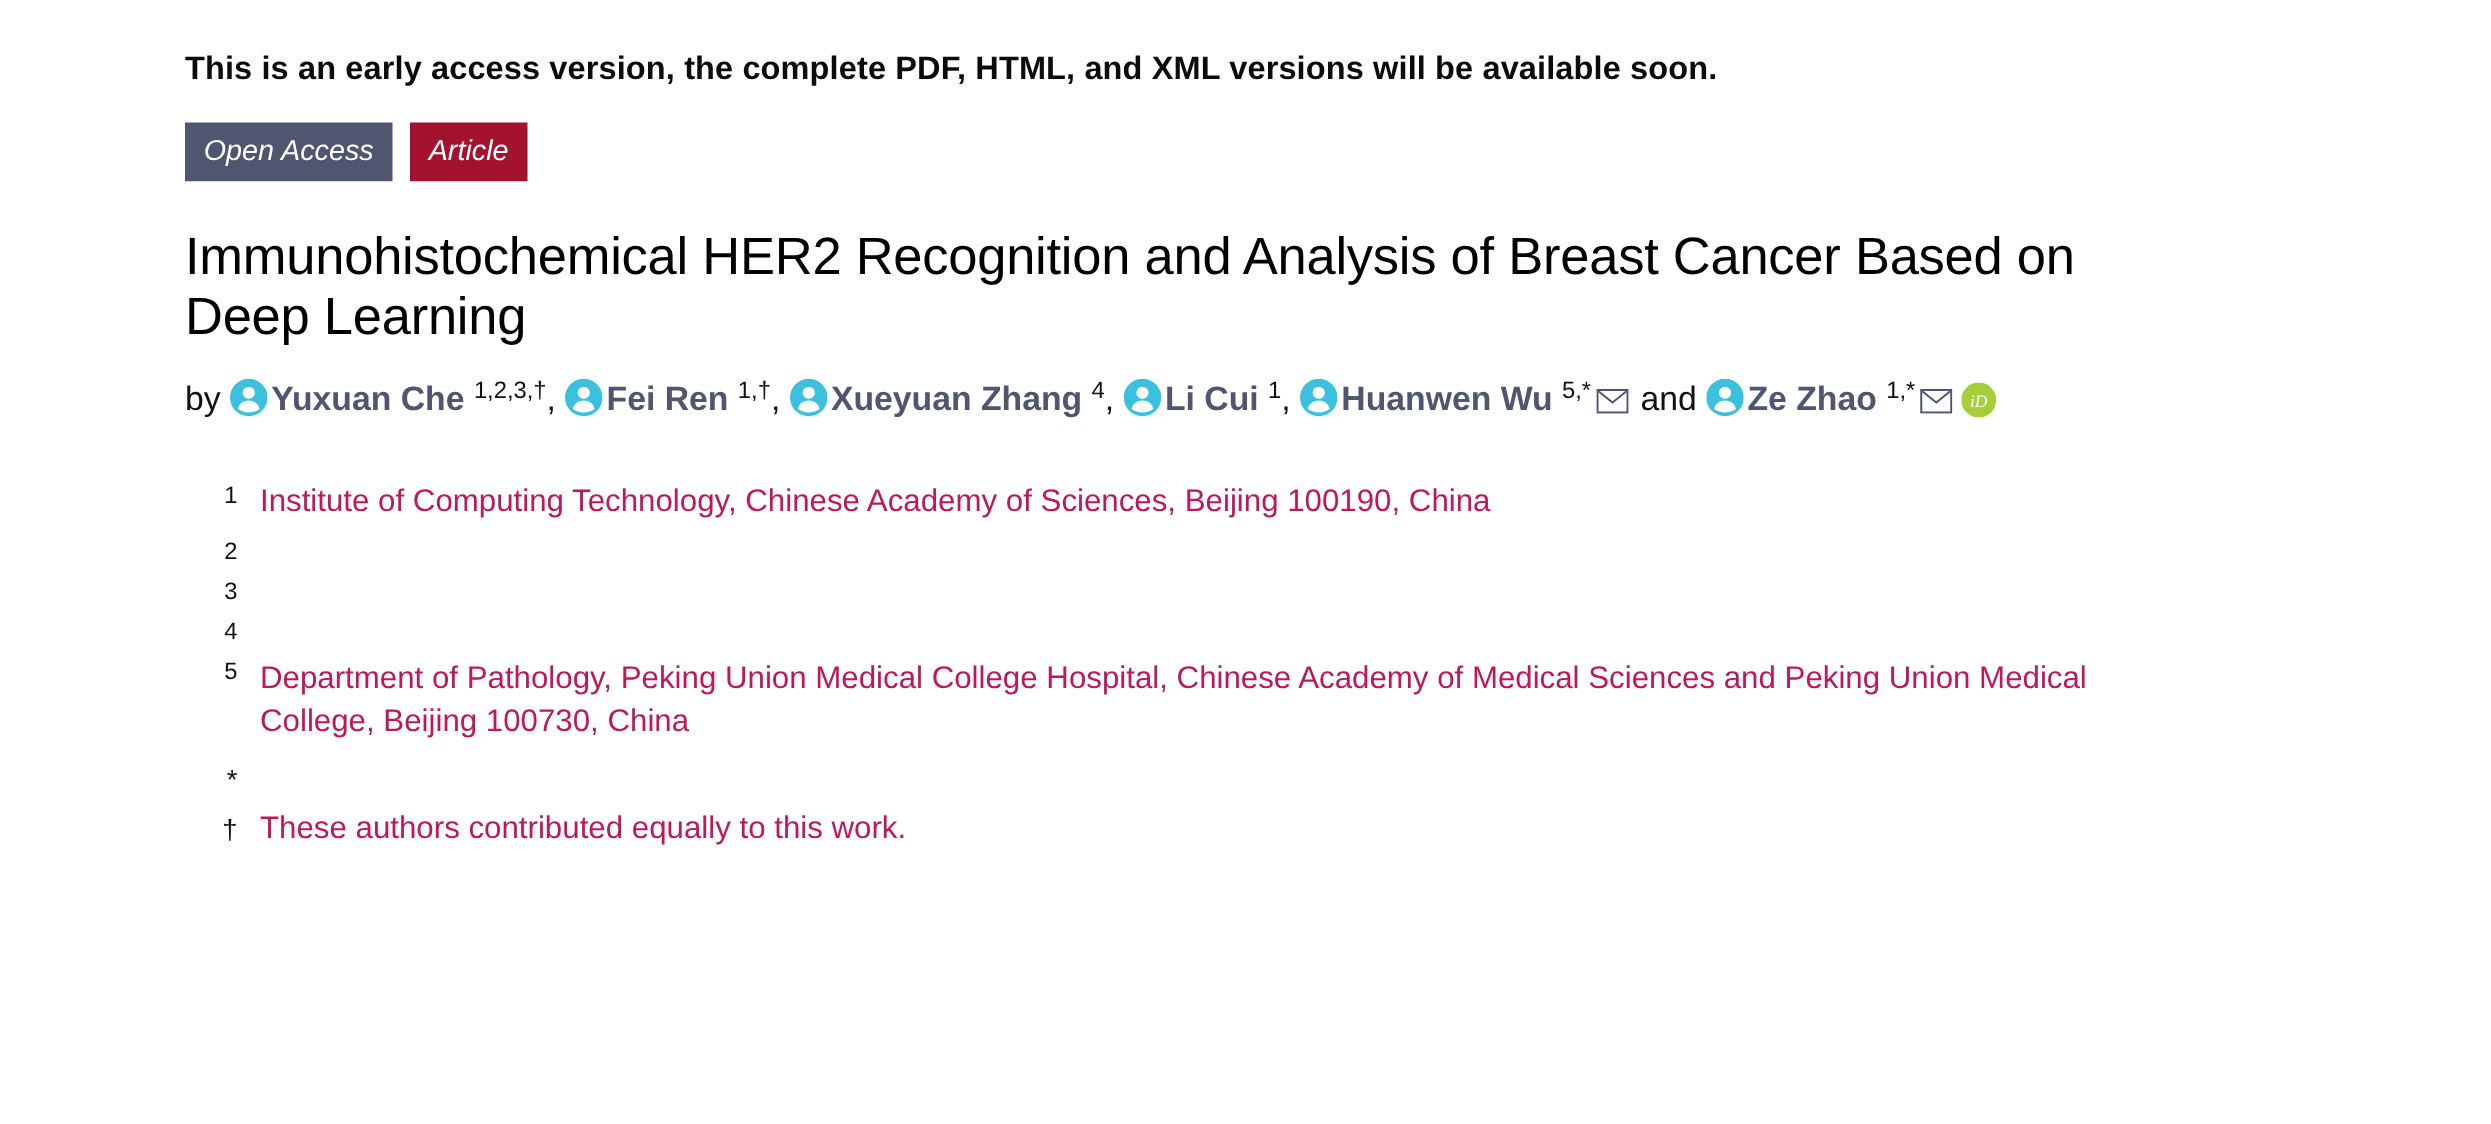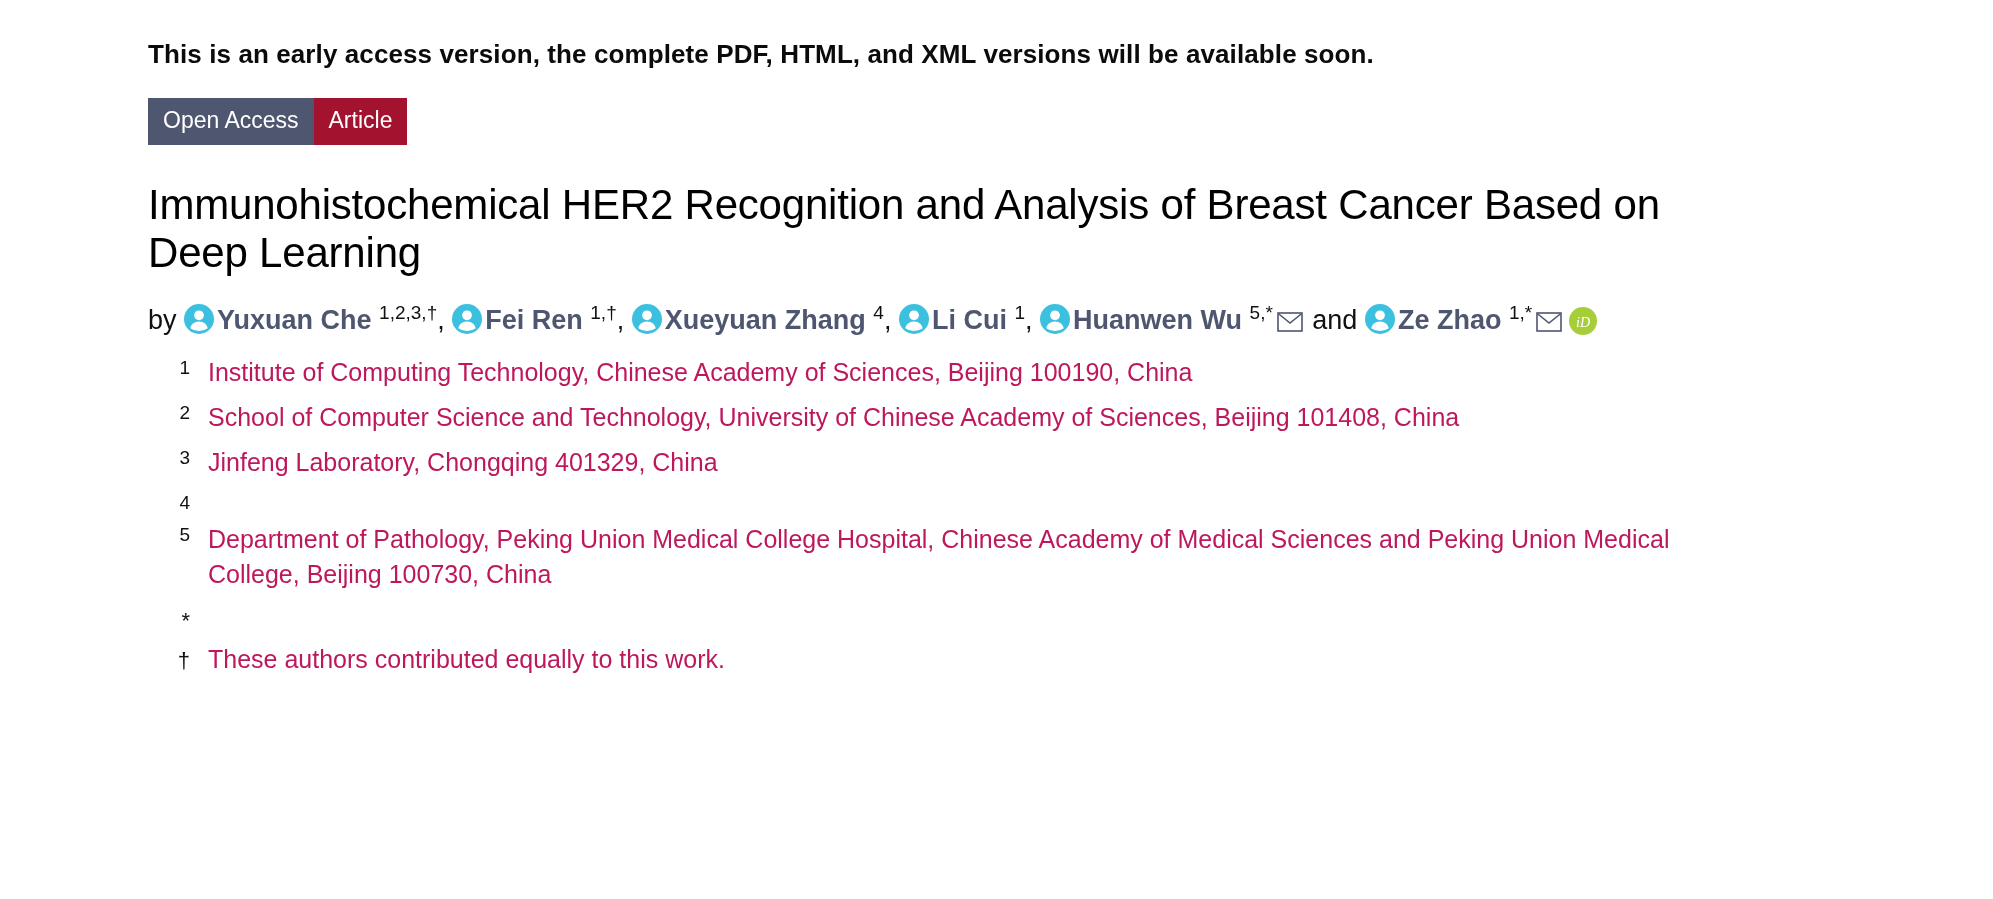--- a/index.html
+++ b/index.html
@@ -34,22 +34,23 @@
     color: #0b0b0b;
     letter-spacing: 0.1px;
     line-height: 1.25;
     margin-bottom: 27px;
   }
 
   
   .badge-row {
     display: flex;
     align-items: center;
-    gap: 0;
+    gap: 14px;
     margin-bottom: 36px;
+    font-style: italic;
   }
   .badge {
     display: inline-block;
     font-size: 23px;
     line-height: 1;
     padding: 11px 15px 13px 15px;
     color: #ffffff;
     white-space: nowrap;
   }
   .badge.open-access { background: #4e5670; }
@@ -65,21 +66,21 @@
     max-width: 1740px;
     letter-spacing: -0.2px;
   }
 
   
   .byline {
     font-size: 27px;
     line-height: 1.38;
     color: #111111;
     max-width: 1720px;
-    margin-bottom: 16px;
+    margin-bottom: 46px;
   }
   .byline .by-word {
     color: #111111;
   }
   .author {
     color: #4e5670;
     font-weight: bold;
     white-space: nowrap;
   }
   .author-sup {
@@ -179,25 +180,23 @@
               <text x="16" y="22.5" font-family="Liberation Serif, serif" font-size="16" font-style="italic" fill="#ffffff" text-anchor="middle">iD</text>
             </svg></span></span> </div>
 
     <div class="affiliations">
         <div class="aff-row">
           <div class="aff-marker">1</div>
           <div class="aff-text">Institute of Computing Technology, Chinese Academy of Sciences, Beijing 100190, China</div>
         </div>
         <div class="aff-row">
           <div class="aff-marker">2</div>
-          <div class="aff-text">School of Computer Science and Technology, University of Chinese Academy of Sciences, Beijing 101408, China</div>
         </div>
         <div class="aff-row">
           <div class="aff-marker">3</div>
-          <div class="aff-text">Jinfeng Laboratory, Chongqing 401329, China</div>
         </div>
         <div class="aff-row">
           <div class="aff-marker">4</div>
         </div>
         <div class="aff-row">
           <div class="aff-marker">5</div>
           <div class="aff-text">Department of Pathology, Peking Union Medical College Hospital, Chinese Academy of Medical Sciences and Peking Union Medical College, Beijing 100730, China</div>
         </div>
         <div class="aff-row">
           <div class="aff-marker sym">*</div>

